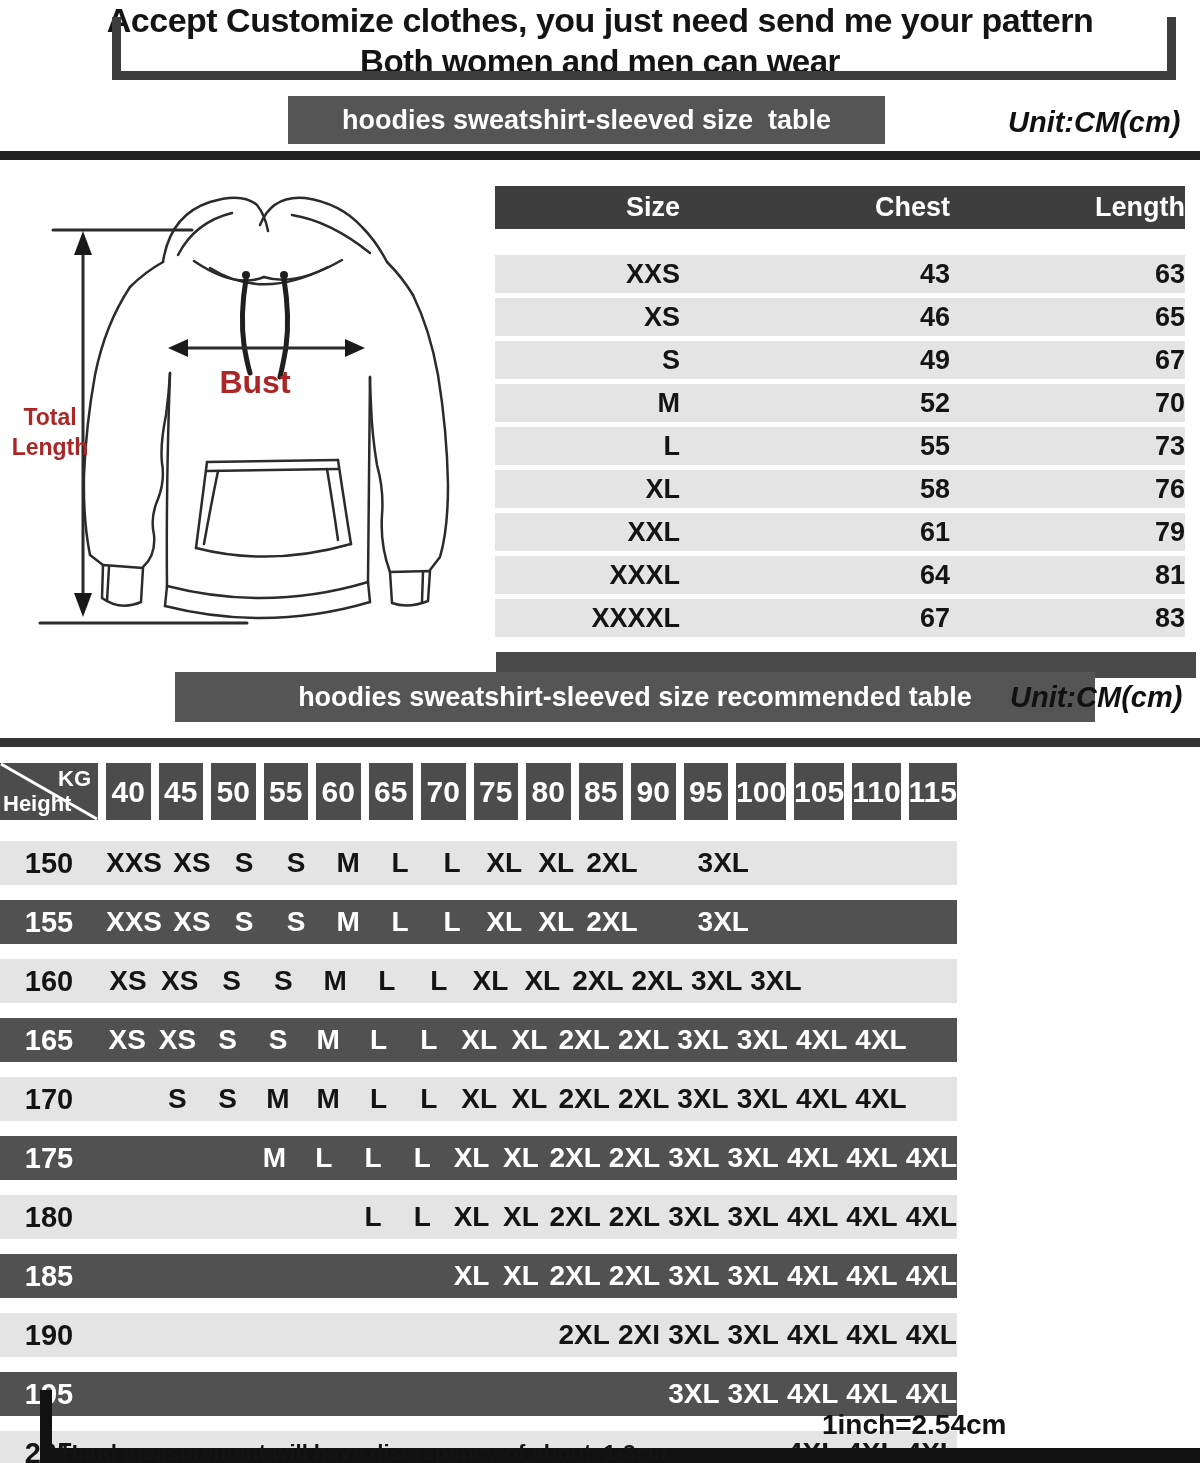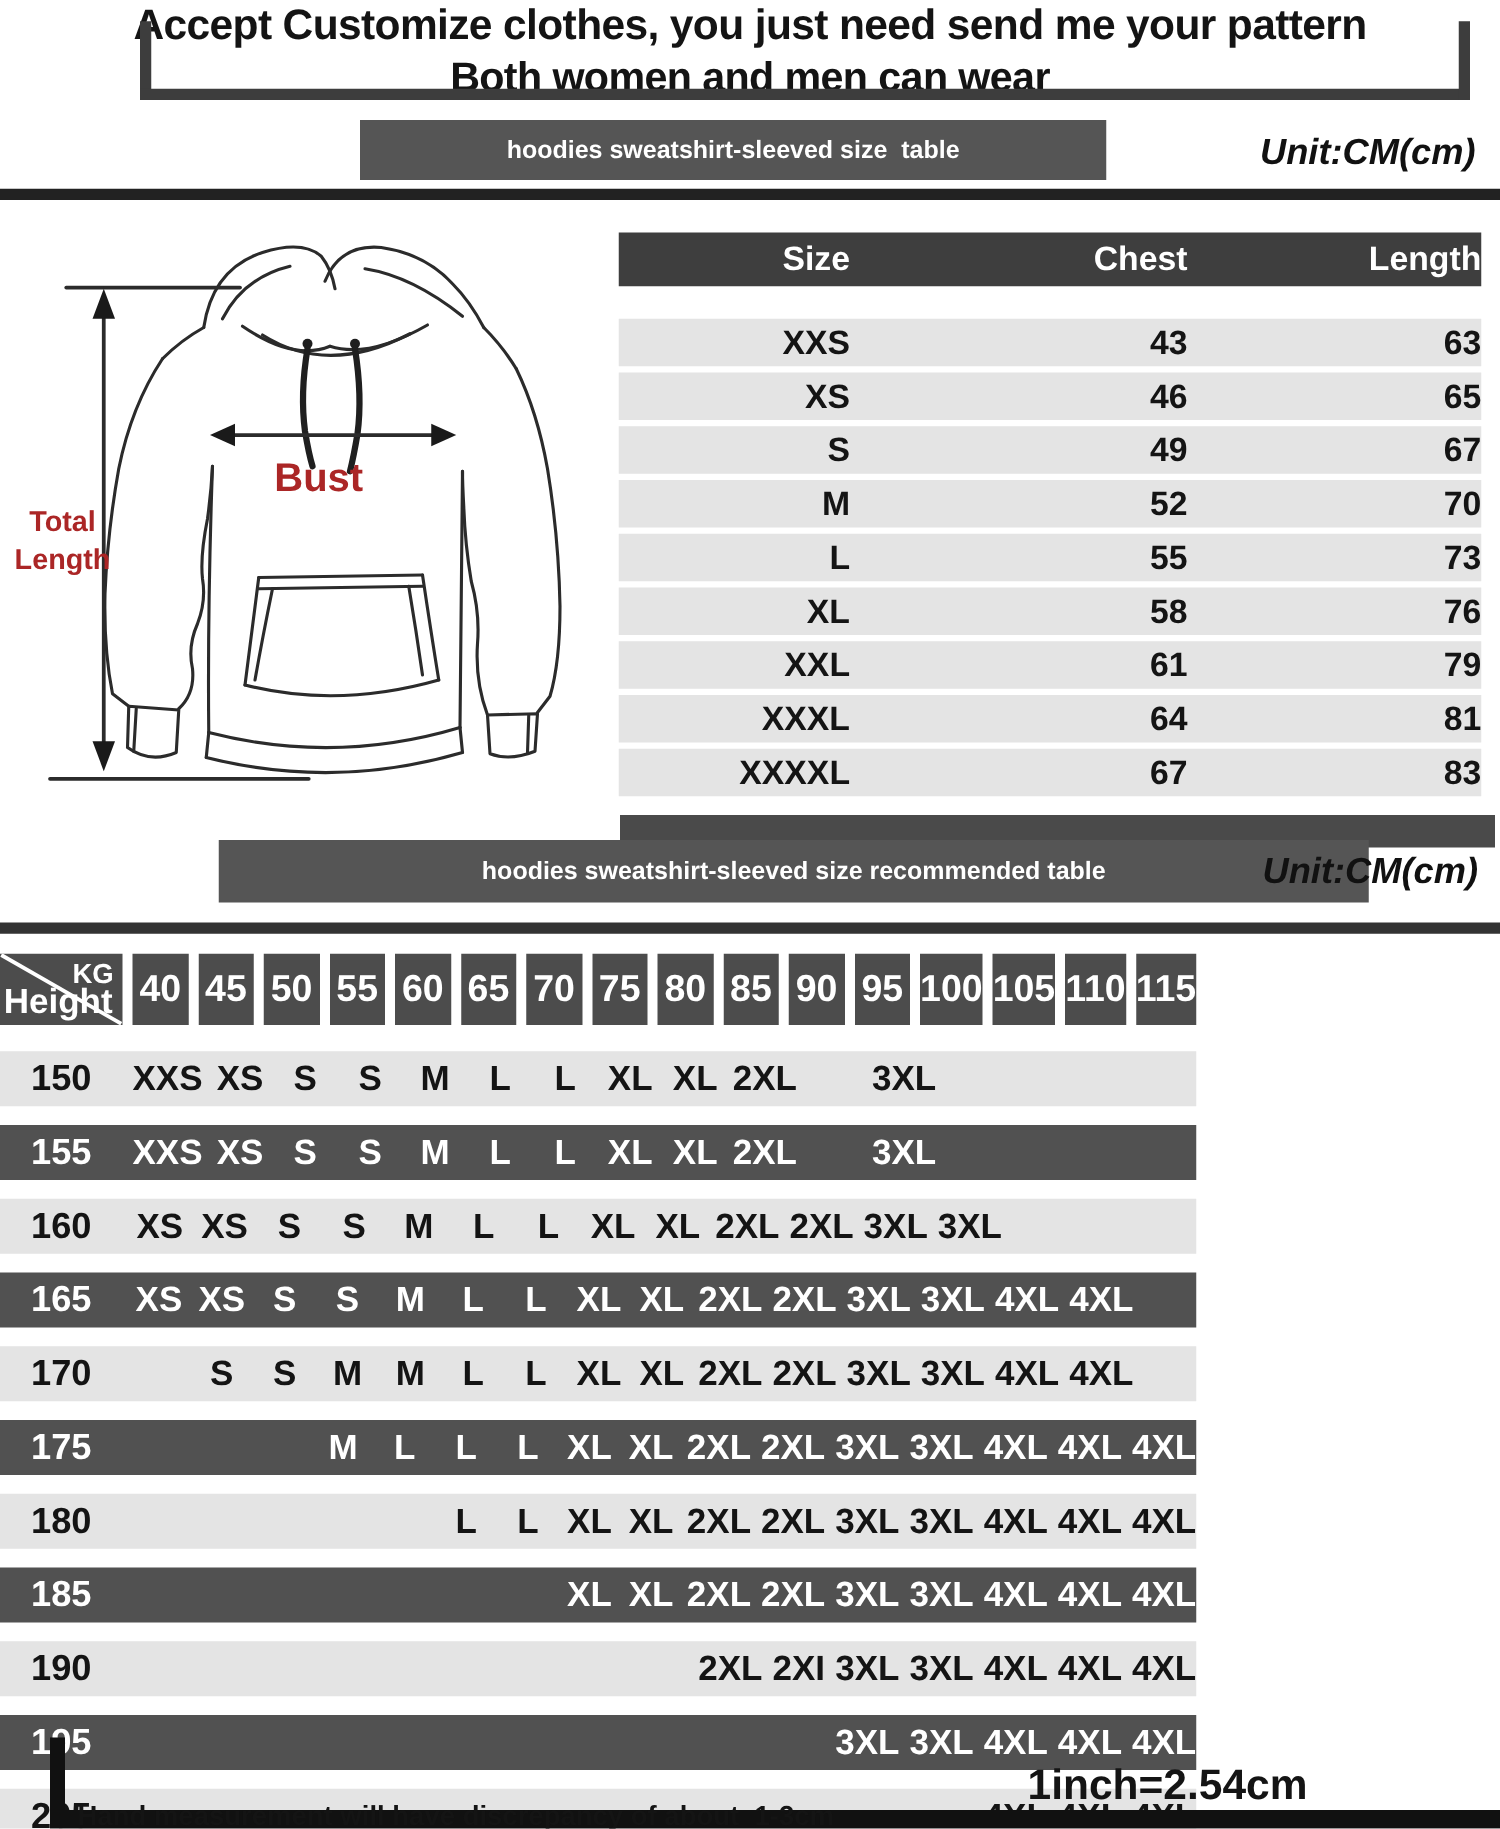--- a/index.html
+++ b/index.html
@@ -12,21 +12,21 @@
   .hdr-line { position:absolute; left:0; right:0; text-align:center; letter-spacing:-0.5px; }
   .hdr-line1 { top:1px;  font-size:34px; }
   .hdr-line2 { top:43px; font-size:33px; }
   .bar { position:absolute; background:#3d3d3d; }
   .hdr-left   { left:112px;  top:17px; width:9px;    height:63px; }
   .hdr-bottom { left:112px;  top:71px; width:1064px; height:9px;  }
   .hdr-right  { left:1167px; top:17px; width:9px;    height:63px; }
   
   .banner { position:absolute; background:var(--banner,#555); color:#fff;
             display:flex; align-items:center; justify-content:center;
-            font-size:20px; white-space:pre; }
+            font-size:27px; white-space:pre; }
   .banner1 { left:288px; top:96px;  width:597px; height:48px; }
   .banner2 { left:175px; top:672px; width:920px; height:50px; }
   .unit { position:absolute; font-size:29px; color:#111;font-style:italic; }
   .unit1 { left:1008px; top:106px; }
   .unit2 { left:1010px; top:681px; }
   .divider { position:absolute; left:0; width:1200px; height:9px; background:#222; }
   .divider1 { top:151px; }
   .divider2 { top:738px; background:#333; }
   
   .hoodie-wrap { position:absolute; left:10px; top:165px; width:480px; height:490px; }
@@ -40,32 +40,32 @@
   .st-footbar { position:absolute; left:496px; top:652px; width:700px; height:26px; background:#4a4a4a; }
   
   .rec-table { position:absolute; left:0; top:763px; width:957px; }
   .rec-grid { display:grid; grid-template-columns:98px repeat(16,1fr); column-gap:8px;
               align-items:center; text-align:center; }
   .rec-header { height:57px; }
   .w-cell { background:var(--hcell,#4c4c4c); color:#fff; font-size:30px; height:57px;
             display:flex; align-items:center; justify-content:center; }
   .corner { position:relative; background:var(--hcell,#4c4c4c); height:57px; }
   .corner .kg { position:absolute; top:3px; right:7px; color:#fff; font-size:22px; }
-  .corner .ht { position:absolute; bottom:3px; left:3px; color:#fff; font-size:28px; }
+  .corner .ht { position:absolute; bottom:3px; left:3px; color:#fff; font-size:22px; }
   .corner svg { position:absolute; left:0; top:0; width:100%; height:100%; }
   .rec-row { height:44px; margin-top:15px; font-size:28px; }
   .rec-row:first-child { margin-top:21px; }
   .rec-light { background:var(--light-row,#e4e4e4); color:#141414; }
   .rec-dark  { background:var(--dark-row,#515151); color:#fff; }
   .rec-height { font-size:29px; }
   
   .foot-left   { left:40px; top:1390px; width:12px; height:66px; background:#111; }
   .foot-bottom { left:40px; top:1448px; width:1160px; height:15px; background:#111; }
   .foot-note { position:absolute; left:62px; top:1440px; font-size:22px; white-space:pre; }
-  .foot-conv { position:absolute; left:822px; top:1409px; font-size:34px; }
+  .foot-conv { position:absolute; left:822px; top:1409px; font-size:28px; }
 </style>
 </head>
 <body>
 
 <div id="root" style="--banner: #555555; --thead: #3e3e3e; --hcell: #4c4c4c; --dark-row: #515151; --light-row: #e4e4e4; --ink: #141414;">
 
   <div class="hdr-line hdr-line1">Accept Customize clothes, you just need send me your pattern</div>
   <div class="hdr-line hdr-line2">Both women and men can wear</div>
   <div class="bar hdr-left"></div>
   <div class="bar hdr-bottom"></div>

